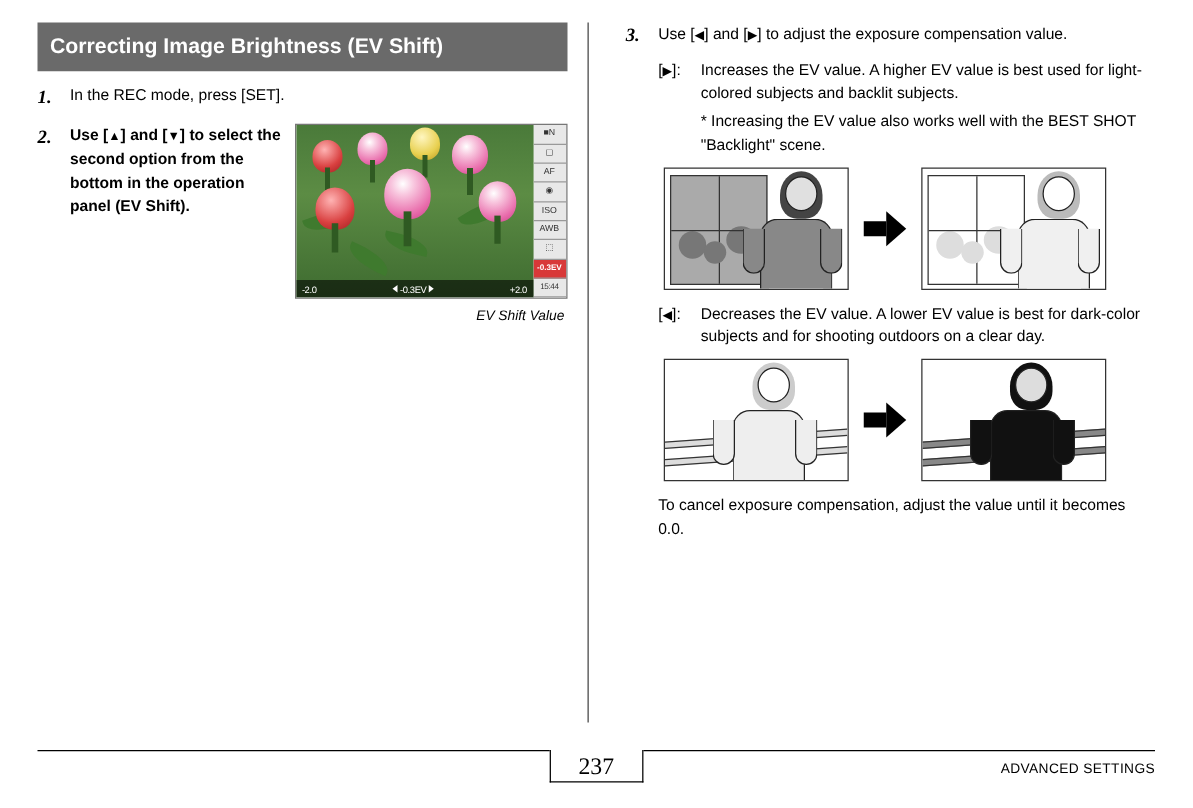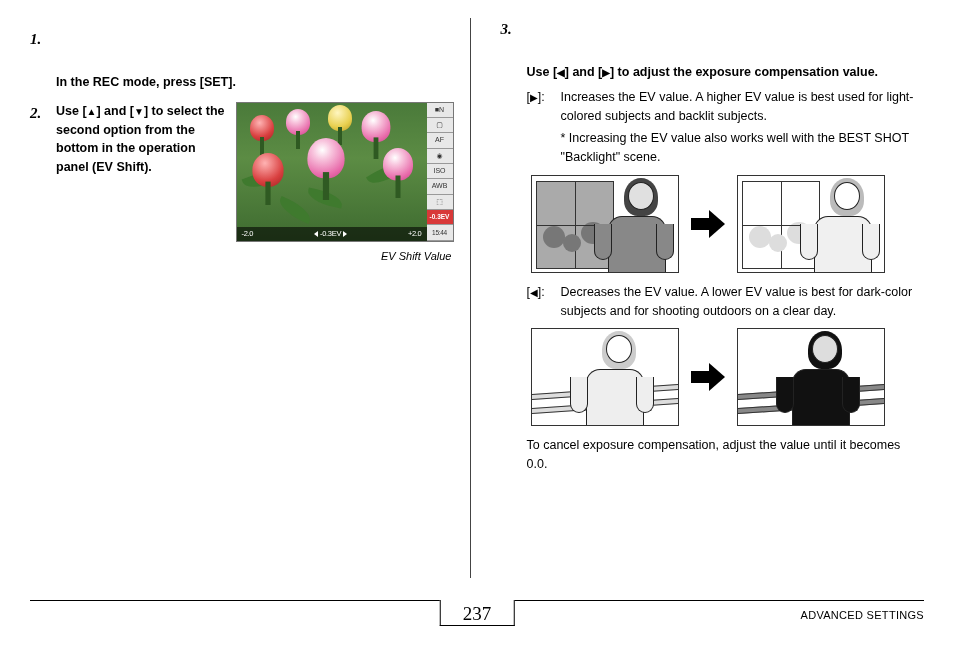--- a/index.html
+++ b/index.html
@@ -30,21 +30,21 @@
     color: #fff;
     font-weight: bold;
     font-size: 17px;
     padding: 8px 10px;
     line-height: 1.35;
   }
   .para { margin-top: 6px; }
   .ol-item { display: flex; gap: 8px; margin-top: 10px; }
   .ol-num { font-style: italic; font-weight: bold; font-size: 15px; min-width: 18px; font-family: Georgia, 'Times New Roman', serif; }
   .ol-body { flex: 1; }
-  .ol-body.bold { font-weight: bold; margin-top: 45px; }
+  .ol-body.bold { font-weight: normal; }
   .step2-wrap { display: flex; gap: 10px; align-items: flex-start; justify-content: space-between; }
   .step2-text { flex: 1; font-weight: bold; }
   .camera-lcd {
     width: 218px;
     height: 140px;
     border: 1px solid #777;
     background: #f4f4f4;
     position: relative;
     overflow: hidden;
   }
@@ -274,20 +274,21 @@
     padding-top: 6px;
     letter-spacing: 0.3px;
   }
 </style>
 </head>
 <body>
 
 <div class="columns">
 
   <div class="col col-left">
+    <div class="section-title">Correcting Image Brightness (EV Shift)</div>
 
 
     <div class="ol-item">
       <div class="ol-num">1.</div>
       <div class="ol-body bold">In the REC mode, press [SET].</div>
     </div>
 
     <div class="ol-item">
       <div class="ol-num">2.</div>
       <div class="ol-body step2-wrap">

